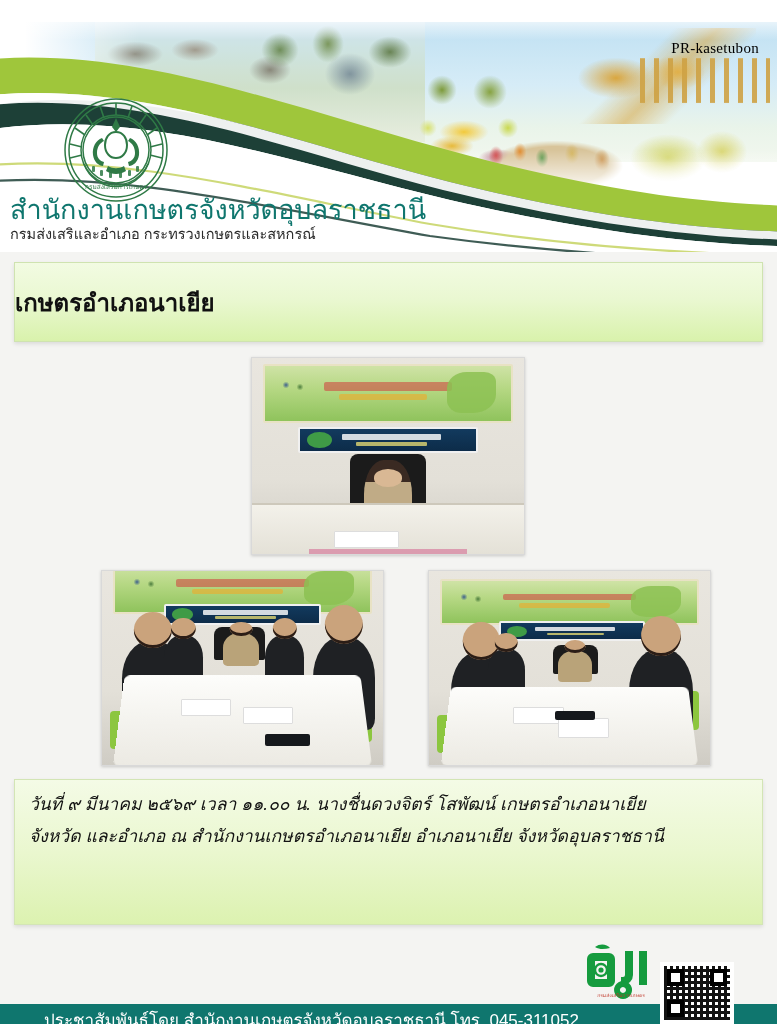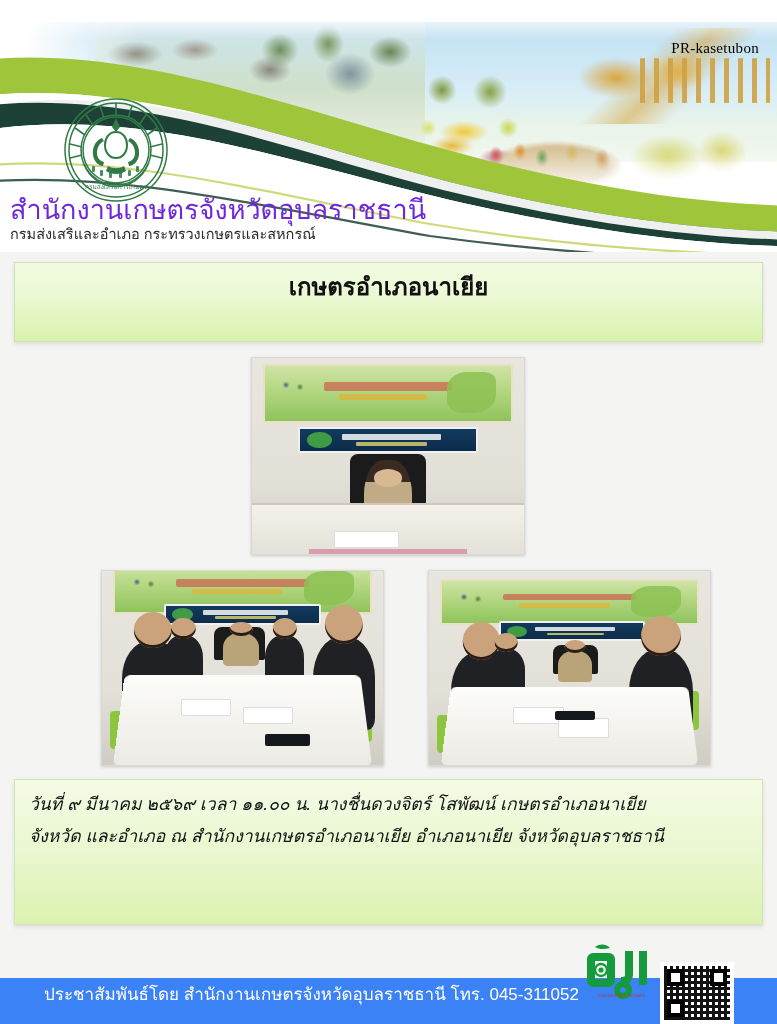--- a/index.html
+++ b/index.html
@@ -171,21 +171,21 @@
     width: 108px; height: 108px;
     z-index: 7;
   }
   .org-block {
     position: absolute;
     top: 196px; left: 10px;
     z-index: 7;
   }
   .org-name {
     font-size: 27px;
-    color: #6d28d9;
+    color: #0f766e;
     line-height: 1.08;
     font-weight: 400;
     white-space: nowrap;
     text-align: center;
   }
   .org-sub {
     font-size: 14.5px;
     color: #2a2a2a;
     line-height: 1.2;
     margin-top: 1px;
@@ -193,22 +193,21 @@
   }
 
   
   .title-card {
     position: absolute;
     top: 262px; left: 14px;
     width: 749px; height: 80px;
     background: linear-gradient(to bottom, #f2fbe2 0%, #eaf8d2 45%, #d9f2ac 100%);
     border: 1px solid #cfe3b0;
     box-shadow: 0 2px 4px rgba(0,0,0,.10);
-    text-align: center;
-    padding-top: 9px;
+    padding-top: 25px;
   }
   .title-main {
     font-size: 24px;
     font-weight: bold;
     color: #111;
     line-height: 1.25;
   }
   .title-sub {
     font-size: 18px;
     color: #111;
@@ -416,22 +415,22 @@
     background: #fff;
     border: 4px solid #000;
   }
   .qr-eye.tl { top: 7px;  left: 7px; }
   .qr-eye.tr { top: 7px;  right: 7px; }
   .qr-eye.bl { bottom: 7px; left: 7px; }
 
   .footer-bar {
     position: absolute;
     bottom: 0; left: 0;
-    width: 777px; height: 46px;
-    background: #3b82f6;
+    width: 777px; height: 20px;
+    background: #0f766e;
     padding-left: 28px;
   }
   .footer-text {
     position: absolute;
     left: 44px; top: 6px;
     font-size: 17px;
     color: #ffffff;
     line-height: 22px;
     white-space: nowrap;
   }

